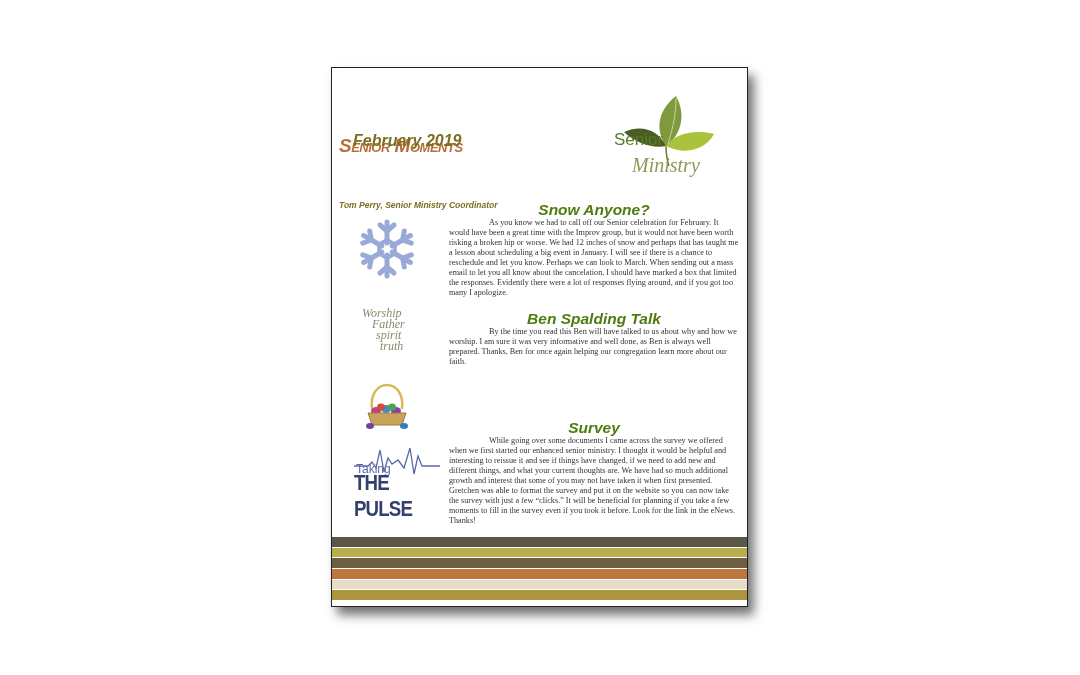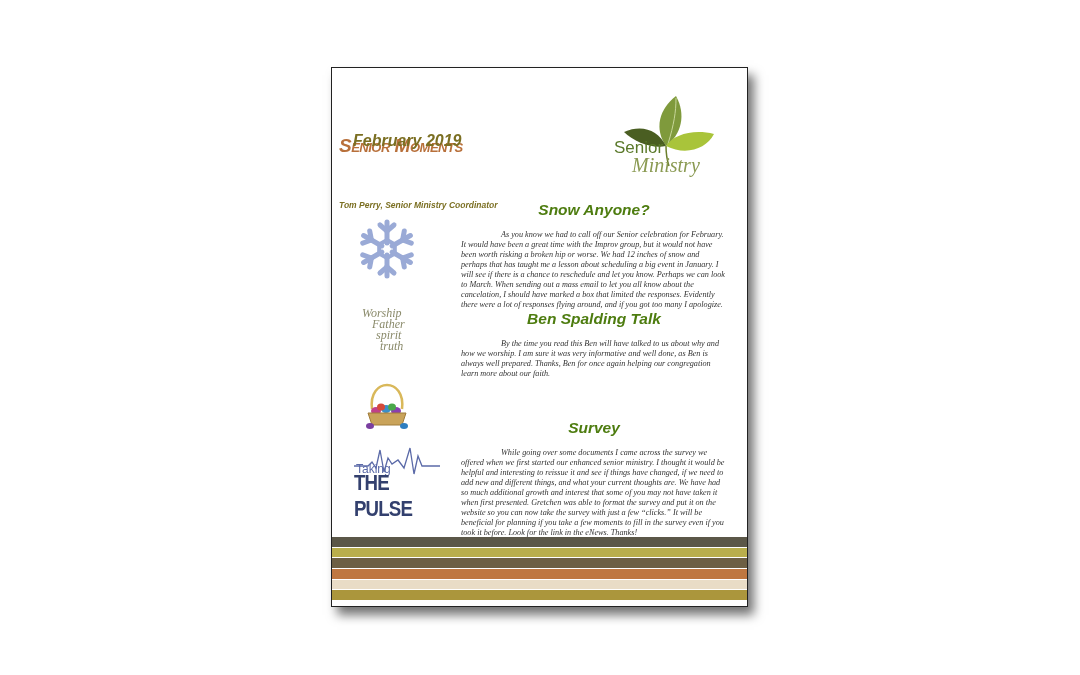--- a/index.html
+++ b/index.html
@@ -4,21 +4,21 @@
 <style>
   html, body { margin:0; padding:0; }
   body { width:1080px; height:675px; background:#ffffff; position:relative; overflow:hidden; font-family:"Liberation Serif", serif; }
   .page { position:absolute; left:331px; top:67px; width:417px; height:540px; background:#fff; border:1.5px solid #222; box-shadow: 6px 8px 10px rgba(0,0,0,0.55); box-sizing:border-box; }
   .title { position:absolute; left:7px; top:31px; font-family:"Liberation Sans", sans-serif; font-weight:bold; font-style:italic; color:#b8703b; font-size:19px; letter-spacing:-0.5px; font-variant:small-caps; line-height:28px;margin-top:33px; }
   .date { position:absolute; left:21px; top:64px; font-family:"Liberation Sans", sans-serif; font-weight:bold; font-style:italic; color:#7b6f22; font-size:16px; }
   .coord { position:absolute; left:7px; top:84px; font-family:"Liberation Sans", sans-serif; font-weight:bold; font-style:italic; color:#7b6f22; font-size:8.5px;margin-top:48px; }
   .logo { position:absolute; left:282px; top:26px; width:110px; height:90px; }
   .section { position:absolute; left:117px; width:290px; }
   .sec-title { text-align:center; font-family:"Liberation Sans", sans-serif; font-weight:bold; font-style:italic; color:#4d7c0f; font-size:15.5px; line-height:17px; }
-  .sec-body { font-size:8.2px; line-height:10px; color:#333; text-align:left; text-indent:40px; margin:12px;font-style:italic; }
+  .sec-body { font-size:8.2px; line-height:10px; color:#333; text-align:left; text-indent:40px; margin:0; }
   .icon-box { position:absolute; left:24px; }
   .stripes { position:absolute; left:0; right:0; top:469px; }
   .stripe { height:9.7px; border-bottom:0.5px solid #fff; }
 </style>
 </head>
 <body>
 
 <div class="page">
 
   <div class="title">Senior Moments</div>
@@ -26,21 +26,21 @@
   <div class="coord">Tom Perry, Senior Ministry Coordinator</div>
 
   <div class="logo">
     <svg width="110" height="90" viewBox="0 0 110 90">
       <path d="M52,52 C40,35 45,15 62,2 C72,20 68,40 52,52 Z" fill="#7f9a3c"></path>
       <path d="M54,50 C60,30 62,18 62,4" stroke="#c8d79a" stroke-width="1" fill="none"></path>
       <path d="M52,52 C38,55 20,48 10,38 C28,30 44,36 52,52 Z" fill="#4a5e22"></path>
       <path d="M52,52 C60,40 80,35 100,40 C92,55 72,62 52,52 Z" fill="#a9c43a"></path>
       <path d="M52,52 C52,58 53,66 55,72" stroke="#6b7f2c" stroke-width="1.5" fill="none"></path>
     </svg>
-    <div style="position:absolute;left:0;top:44px;font-family:'Liberation Sans',sans-serif;font-size:17px;color:#5b7a2b;">Senior</div>
+    <div style="position:absolute;left:0;top:36px;font-family:'Liberation Sans',sans-serif;font-size:17px;color:#5b7a2b;">Senior</div>
     <div style="position:absolute;left:18px;top:60px;font-family:'Liberation Serif',serif;font-style:italic;font-size:20px;color:#8a9a52;text-align:center;">Ministry</div>
   </div>
 
   <div class="icon-box" style="top:150px;">
     <svg width="62" height="62" viewBox="-31 -31 62 62">
       <g fill="none" stroke="#9aaad6" stroke-width="5" stroke-linecap="round">
         <g id="arm">
             <line x1="0" y1="-6" x2="0" y2="-27"></line>
             <line x1="0" y1="-18" x2="-7" y2="-24"></line>
             <line x1="0" y1="-18" x2="7" y2="-24"></line>

